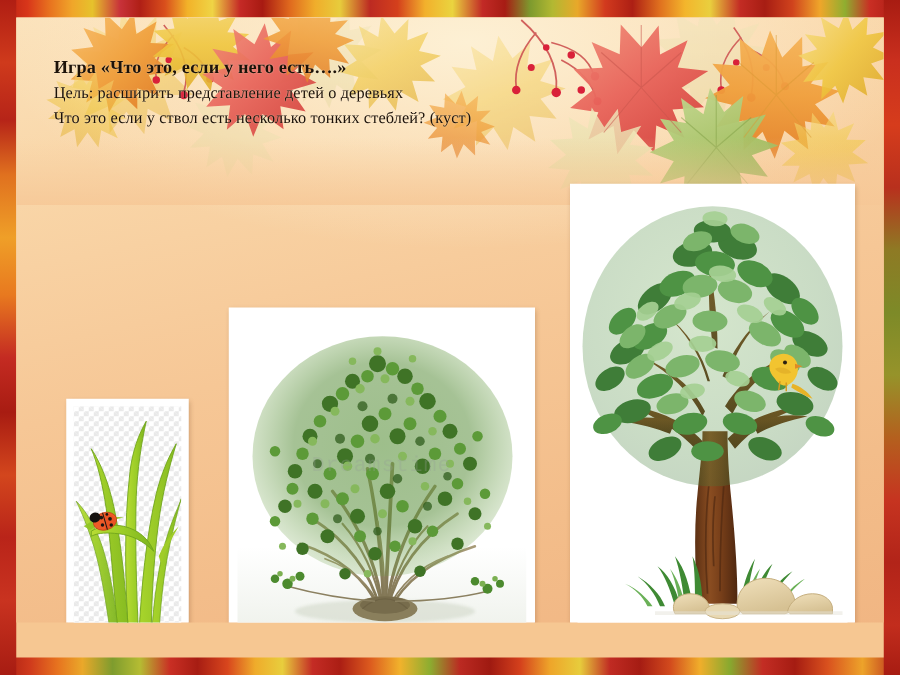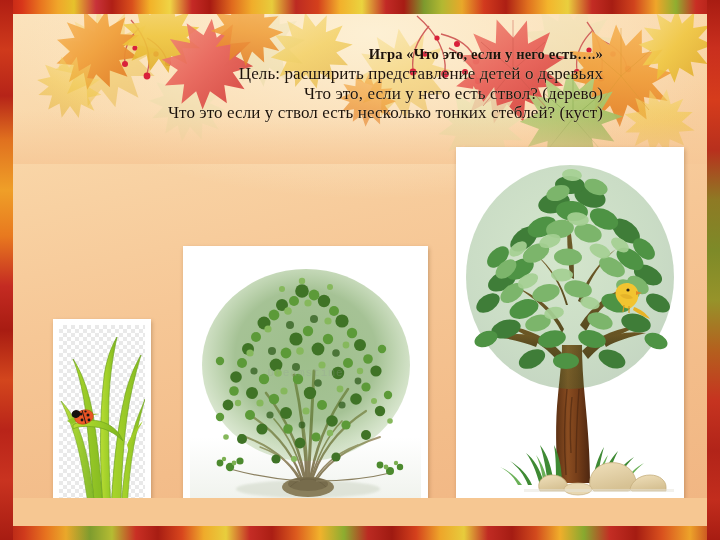--- a/index.html
+++ b/index.html
@@ -79,42 +79,41 @@
 
   
   .page {
     position: absolute;
     left: 13px; top: 14px;
     width: 694px; height: 484px;
     background:
       radial-gradient(ellipse 520px 230px at 52% 4%, #fdf0d4 0%, rgba(253,236,205,0.45) 46%, rgba(250,220,175,0) 72%),
       linear-gradient(168deg, #fbe2bb 0%, #f9d6a8 22%, #f6c796 52%, #f3bd8a 78%, #f1b683 100%);
     overflow: hidden;
-    text-align: right;
   }
 
   
   .decor {
     position: absolute;
     left: 0; top: 0;
     width: 694px; height: 150px;
     pointer-events: none;
   }
 
   
   .text-block {
     position: absolute;
     left: 30px;
     top: 31px;
     width: 560px;
     z-index: 6;
   }
   .line {
     color: #1d1208;
-    font-size: 17px;
+    font-size: 13px;
     line-height: 19.4px;
     letter-spacing: 0.1px;
     white-space: nowrap;
     text-shadow: 0 0 1px rgba(255,246,228,0.75);
   }
   .line.bold {
     font-weight: bold;
     font-size: 14.6px;
   }
 
@@ -168,21 +167,21 @@
   .white-bg { background: #ffffff; }
   .bush-bg {
     background: linear-gradient(180deg, #ffffff 0%, #ffffff 72%, #f4f6f2 90%, #eef1ea 100%);
   }
   svg { display: block; }
   .wm {
     position: absolute;
     left: 50%; top: 47%;
     transform: translate(-50%,-50%);
     font-family: Liberation Mono, monospace;
-    font-size: 11px;
+    font-size: 17px;
     color: rgba(150,160,150,0.30);
     letter-spacing: 1px;
     white-space: nowrap;
     pointer-events: none;
   }
 </style>
 </head>
 <body>
 
 <div class="slide">
@@ -311,21 +310,20 @@
             <stop offset="0" stop-color="#f7cd9d" stop-opacity="0"></stop>
             <stop offset="1" stop-color="#f6c796" stop-opacity="0.85"></stop>
           </linearGradient>
         </defs>
       </svg>
     </div>
 
     <div class="text-block">
       <div class="line bold">Игра «Что это, если у него есть….»</div>
       <div class="line">Цель: расширить представление детей о деревьях</div>
-      <div class="line">Что это, если у него есть ствол? (дерево)</div>
       <div class="line">Что это если у ствол есть несколько тонких стеблей? (куст)</div>
     </div>
 
     <div class="panel panel-grass">
       <div class="art checker">
         <svg width="86" height="188" viewBox="0 0 86 188" preserveAspectRatio="xMidYMax meet">
           <defs>
             <linearGradient id="bl1" x1="0" y1="0" x2="1" y2="0">
               <stop offset="0" stop-color="#b8dc34"></stop>
                 <stop offset="0.5" stop-color="#9ccd27"></stop>

